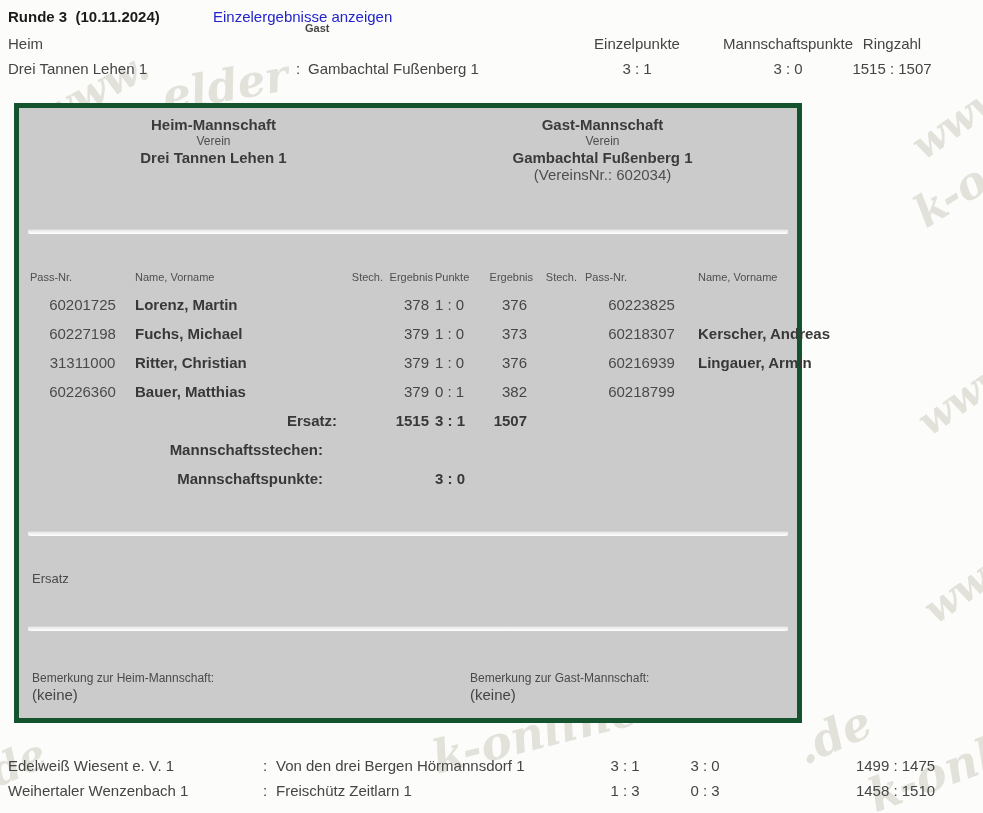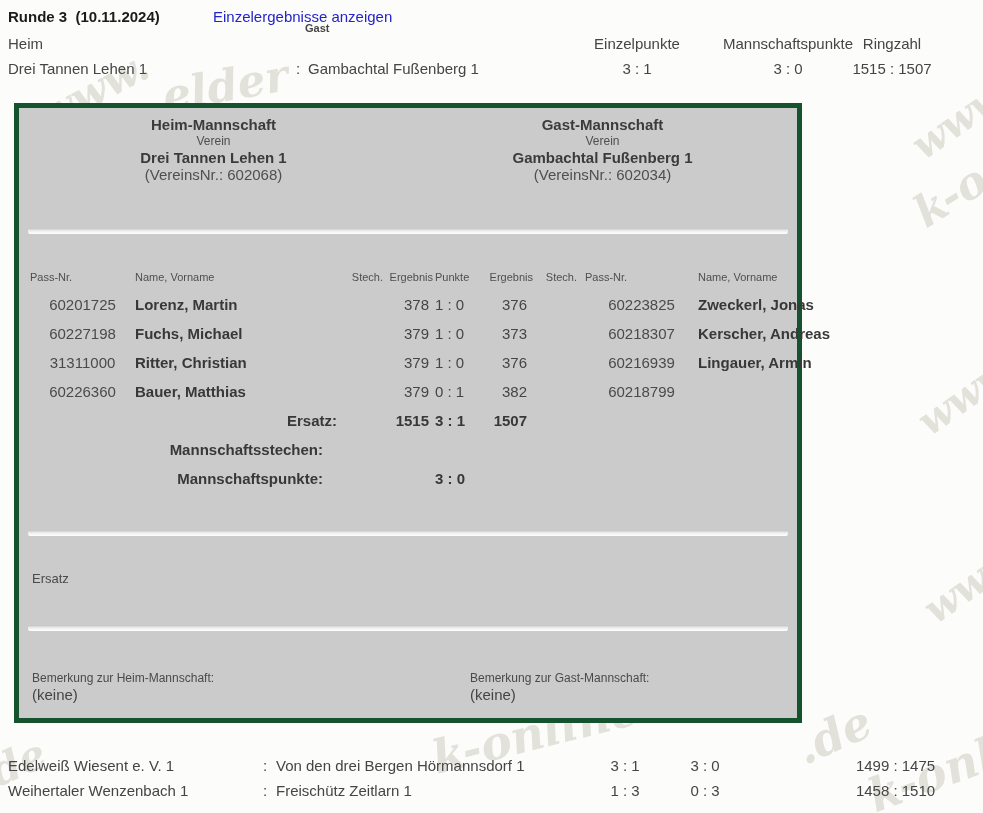--- a/index.html
+++ b/index.html
@@ -110,21 +110,20 @@
   <div class="abs row-top col-mann">3 : 0</div>
   <div class="abs row-top col-ring">1515 : 1507</div>
 </div>
 
 <div class="card">
 
   <div class="half home">
     <div class="mh-title">Heim-Mannschaft</div>
     <div class="mh-verein">Verein</div>
     <div class="mh-team">Drei Tannen Lehen 1</div>
-    <div class="mh-nr">(VereinsNr.: 602068)</div>
   </div>
   <div class="half guest">
     <div class="mh-title">Gast-Mannschaft</div>
     <div class="mh-verein">Verein</div>
     <div class="mh-team">Gambachtal Fußenberg 1</div>
     <div class="mh-nr">(VereinsNr.: 602034)</div>
   </div>
 
   <div class="divider div1"></div>
 
@@ -143,21 +142,20 @@
 
     <div class="trow">
       <div class="cell-pass">60201725</div>
       <div class="cell-name">Lorenz, Martin</div>
       <div class="c-r"></div>
       <div class="c-r pr6">378</div>
       <div class="c-c">1 : 0</div>
       <div class="c-r pr8">376</div>
       <div class="c-r pr3"></div>
       <div class="pl5 cell-pass">60223825</div>
-      <div class="cell-name">Zweckerl, Jonas</div>
     </div>
 
     <div class="trow">
       <div class="cell-pass">60227198</div>
       <div class="cell-name">Fuchs, Michael</div>
       <div class="c-r"></div>
       <div class="c-r pr6">379</div>
       <div class="c-c">1 : 0</div>
       <div class="c-r pr8">373</div>
       <div class="c-r pr3"></div>

